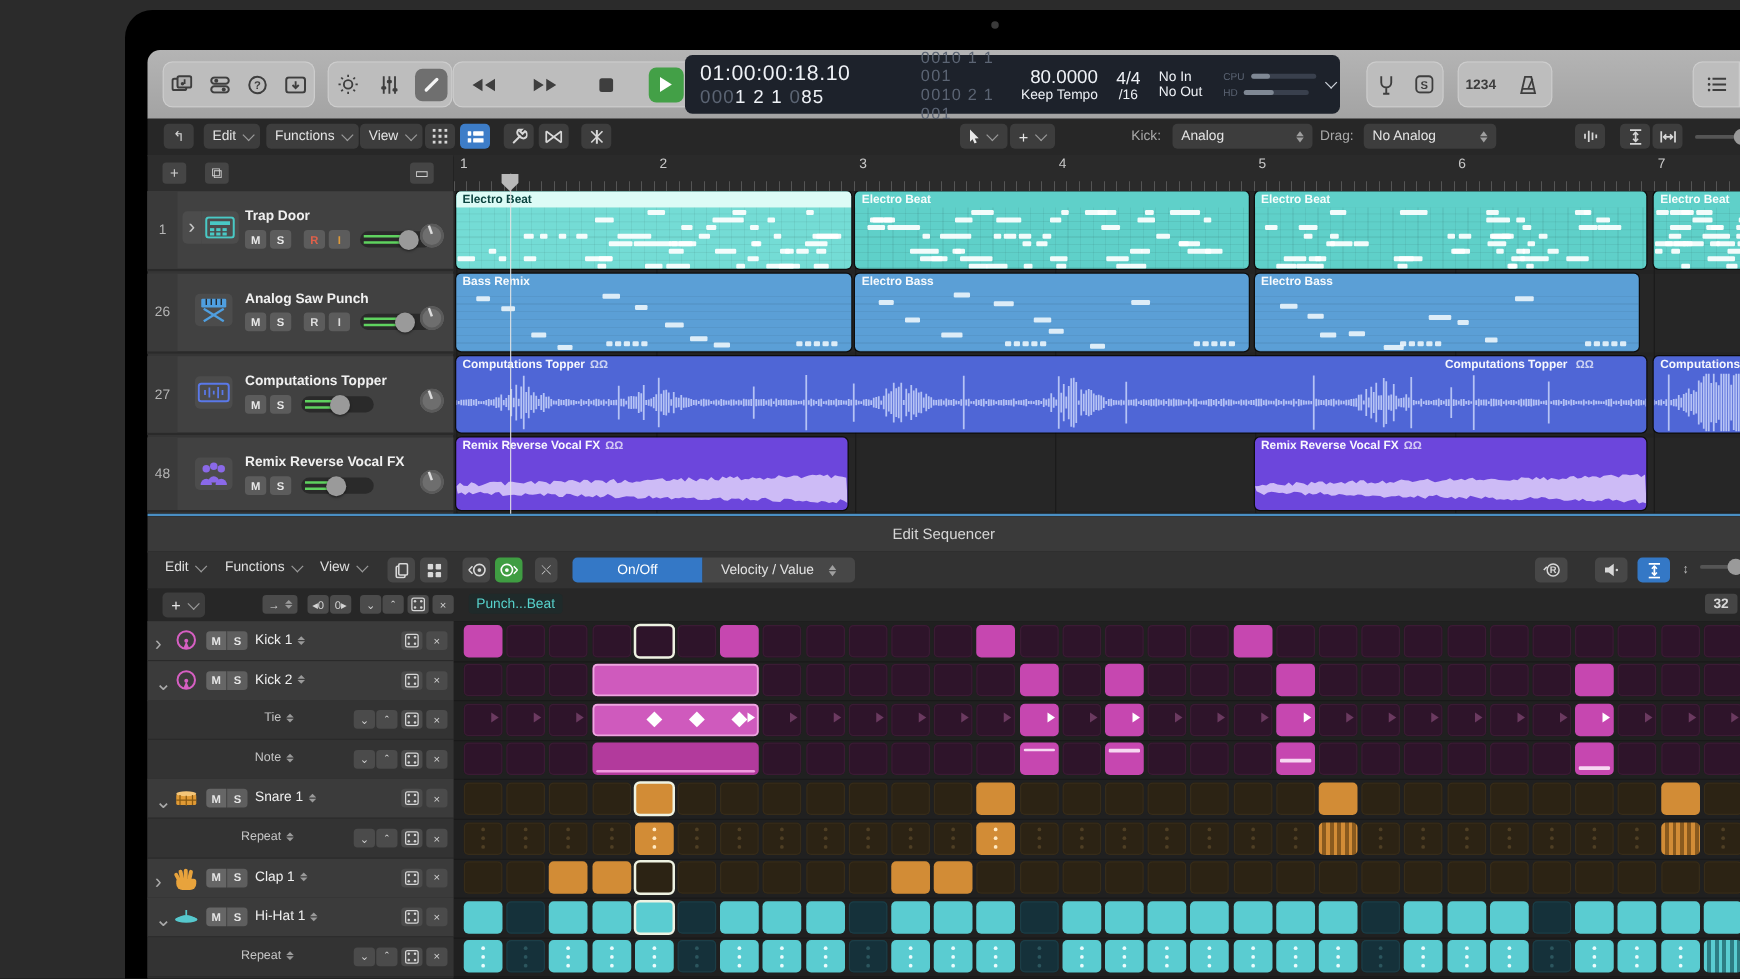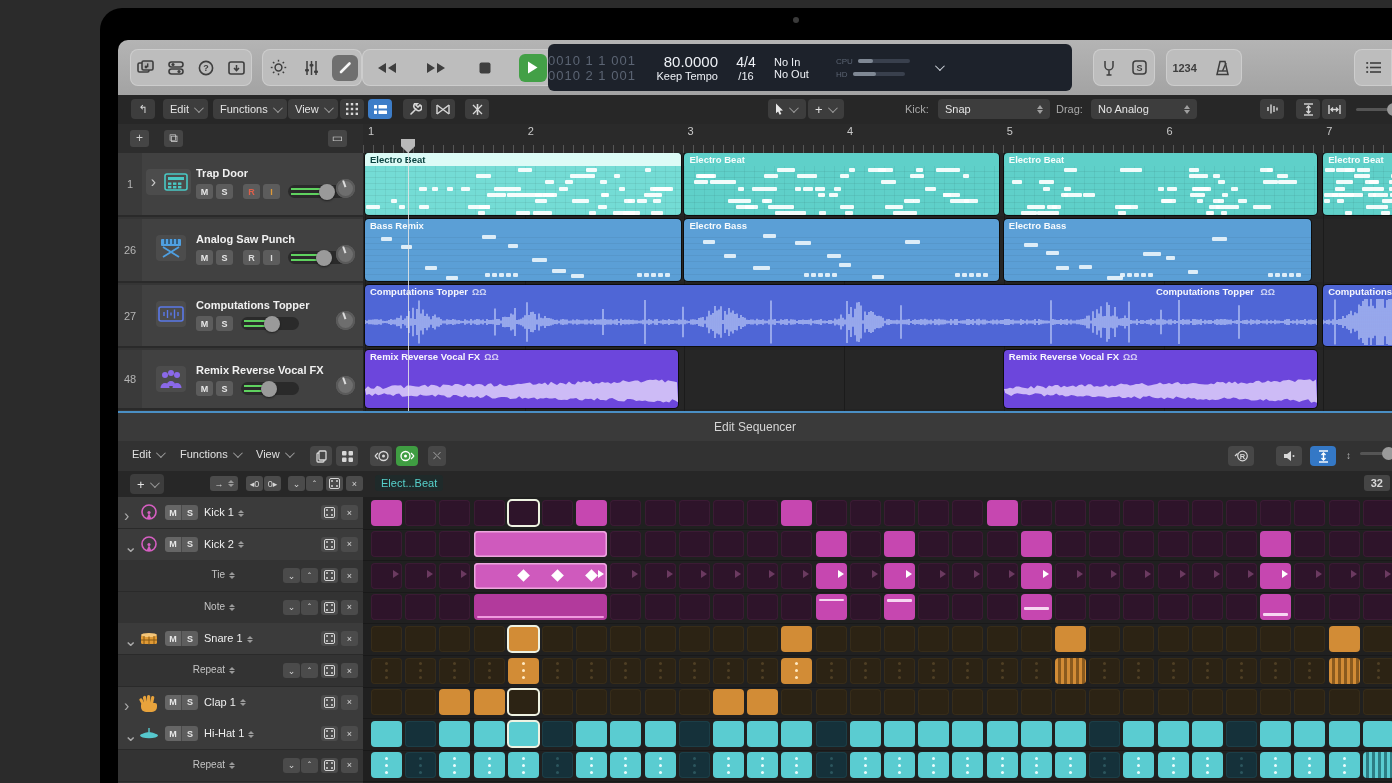--- a/index.html
+++ b/index.html
@@ -215,20 +215,24 @@
       </span>
     <span class="tr-ic">
         <svg width="18" height="13" viewBox="0 0 18 13">
           <path d="M4 3.5 H13 M13 3.5 L10.5 1.2 M13 3.5 L10.5 5.8" stroke="#3e3e3e" stroke-width="1.5" fill="none"></path>
           <path d="M14 9.5 H5 M5 9.5 L7.5 7.2 M5 9.5 L7.5 11.8" stroke="#3e3e3e" stroke-width="1.5" fill="none"></path>
         </svg>
       </span>
   </div>
 
   <div class="abs" id="lcd" style="left:430px;top:4px;">
+    <div class="lcd-col" style="width:212px;padding-left:12px;">
+      <div id="lcd-smpte">01:00:00:18.10</div>
+      <div id="lcd-pos"><span class="lcd-dim">000</span><span>1 2 1</span><span class="lcd-dim"> 0</span><span>85</span></div>
+    </div>
     <div class="lcd-col lcd-dim" style="width:92px;font-size:13px;letter-spacing:1px;">
       <div>0010 1 1 001</div>
       <div>0010 2 1 001</div>
     </div>
     <div class="lcd-col" style="width:78px;align-items:flex-end;padding-right:6px;">
       <div style="font-size:15px;">80.0000</div>
       <div class="lcd-small">Keep Tempo</div>
     </div>
     <div class="lcd-col" style="width:44px;align-items:center;">
       <div style="font-size:14px;">4/4</div>
@@ -361,21 +365,21 @@
       </svg>
       <span class="chev"></span>
     </div>
   <div class="mb-btn" style="left:690px;width:22px;">
       <span style="font-size:13px;">+</span>
       <span class="chev"></span>
     </div>
 
   <div class="mb-label" style="left:787px;">Kick:</div>
   <div class="mb-btn" style="left:820px;width:98px;justify-content:space-between;">
-      <span>Snap</span>
+      <span>Analog</span>
       <span class="updn">
         <b></b>
         <i></i>
       </span>
     </div>
   <div class="mb-label" style="left:938px;">Drag:</div>
   <div class="mb-btn" style="left:973px;width:92px;justify-content:space-between;">
       <span>No Analog</span>
       <span class="updn">
         <b></b>
@@ -906,20 +910,30 @@
       </svg>
     </div>
   <div class="sq-btn sq-green" style="left:278px;">
       <svg width="15" height="12" viewBox="0 0 15 12">
         <circle cx="5.5" cy="6" r="4.5" fill="none" stroke="#fff" stroke-width="1.3"></circle>
         <circle cx="5.5" cy="6" r="1.5" fill="#fff"></circle>
         <path d="M14 6 L11 3 M14 6 L11 9" stroke="#fff" stroke-width="1.2" fill="none"></path>
       </svg>
     </div>
   <div class="sq-btn" style="left:310px;width:18px;">⤬</div>
+  <div class="seg" style="left:340px;">
+    <span class="on">On/Off</span>
+    <span class="val">
+        <span>Velocity / Value</span>
+        <span class="updn">
+          <b></b>
+          <i></i>
+        </span>
+      </span>
+  </div>
   <div class="sq-btn" style="left:1110px;width:26px;">
       <svg width="16" height="12" viewBox="0 0 16 12">
         <path d="M2 6 L4.5 3.5" stroke="#d8d8d8" stroke-width="1.2" fill="none"></path>
         <circle cx="9.5" cy="6" r="4.8" fill="none" stroke="#d8d8d8" stroke-width="1.2"></circle>
         <text x="9.5" y="8.8" font-size="7.5" font-family="Liberation Sans" font-weight="bold" text-anchor="middle" fill="#d8d8d8">R</text>
       </svg>
     </div>
   <div class="sq-btn" style="left:1158px;width:26px;">
       <svg width="13" height="12" viewBox="0 0 13 12">
         <path d="M1 4 H4 L8 1 V11 L4 8 H1 Z" fill="#d8d8d8"></path>
@@ -957,21 +971,21 @@
   <div class="mini" style="left:188px;top:5px;">ˆ</div>
   <div class="mini" style="left:208px;top:5px;">
       <span class="dicebox">
         <i style="left:1px;top:1px;"></i>
         <i style="right:1px;top:1px;"></i>
         <i style="left:1px;bottom:1px;"></i>
         <i style="right:1px;bottom:1px;"></i>
       </span>
     </div>
   <div class="mini" style="left:228px;top:5px;">×</div>
-  <div id="pat-name">Elect...Beat</div>
+  <div id="pat-name">Punch...Beat</div>
   <div id="pat-len">32</div>
 </div>
 
 <div class="abs" id="seq-left">
     <div class="sl-row sl-main" style="top: 0px;">
       <span class="sl-disc" style="top: 10px;">›</span>
       <span class="sl-ico">
         <svg width="20" height="20" viewBox="0 0 20 20">
           <circle cx="10" cy="9" r="7" fill="none" stroke="#d65fc2" stroke-width="1.6"></circle>
           <path d="M10 10 l-2.5 6 h5 Z" fill="#d65fc2"></path>

